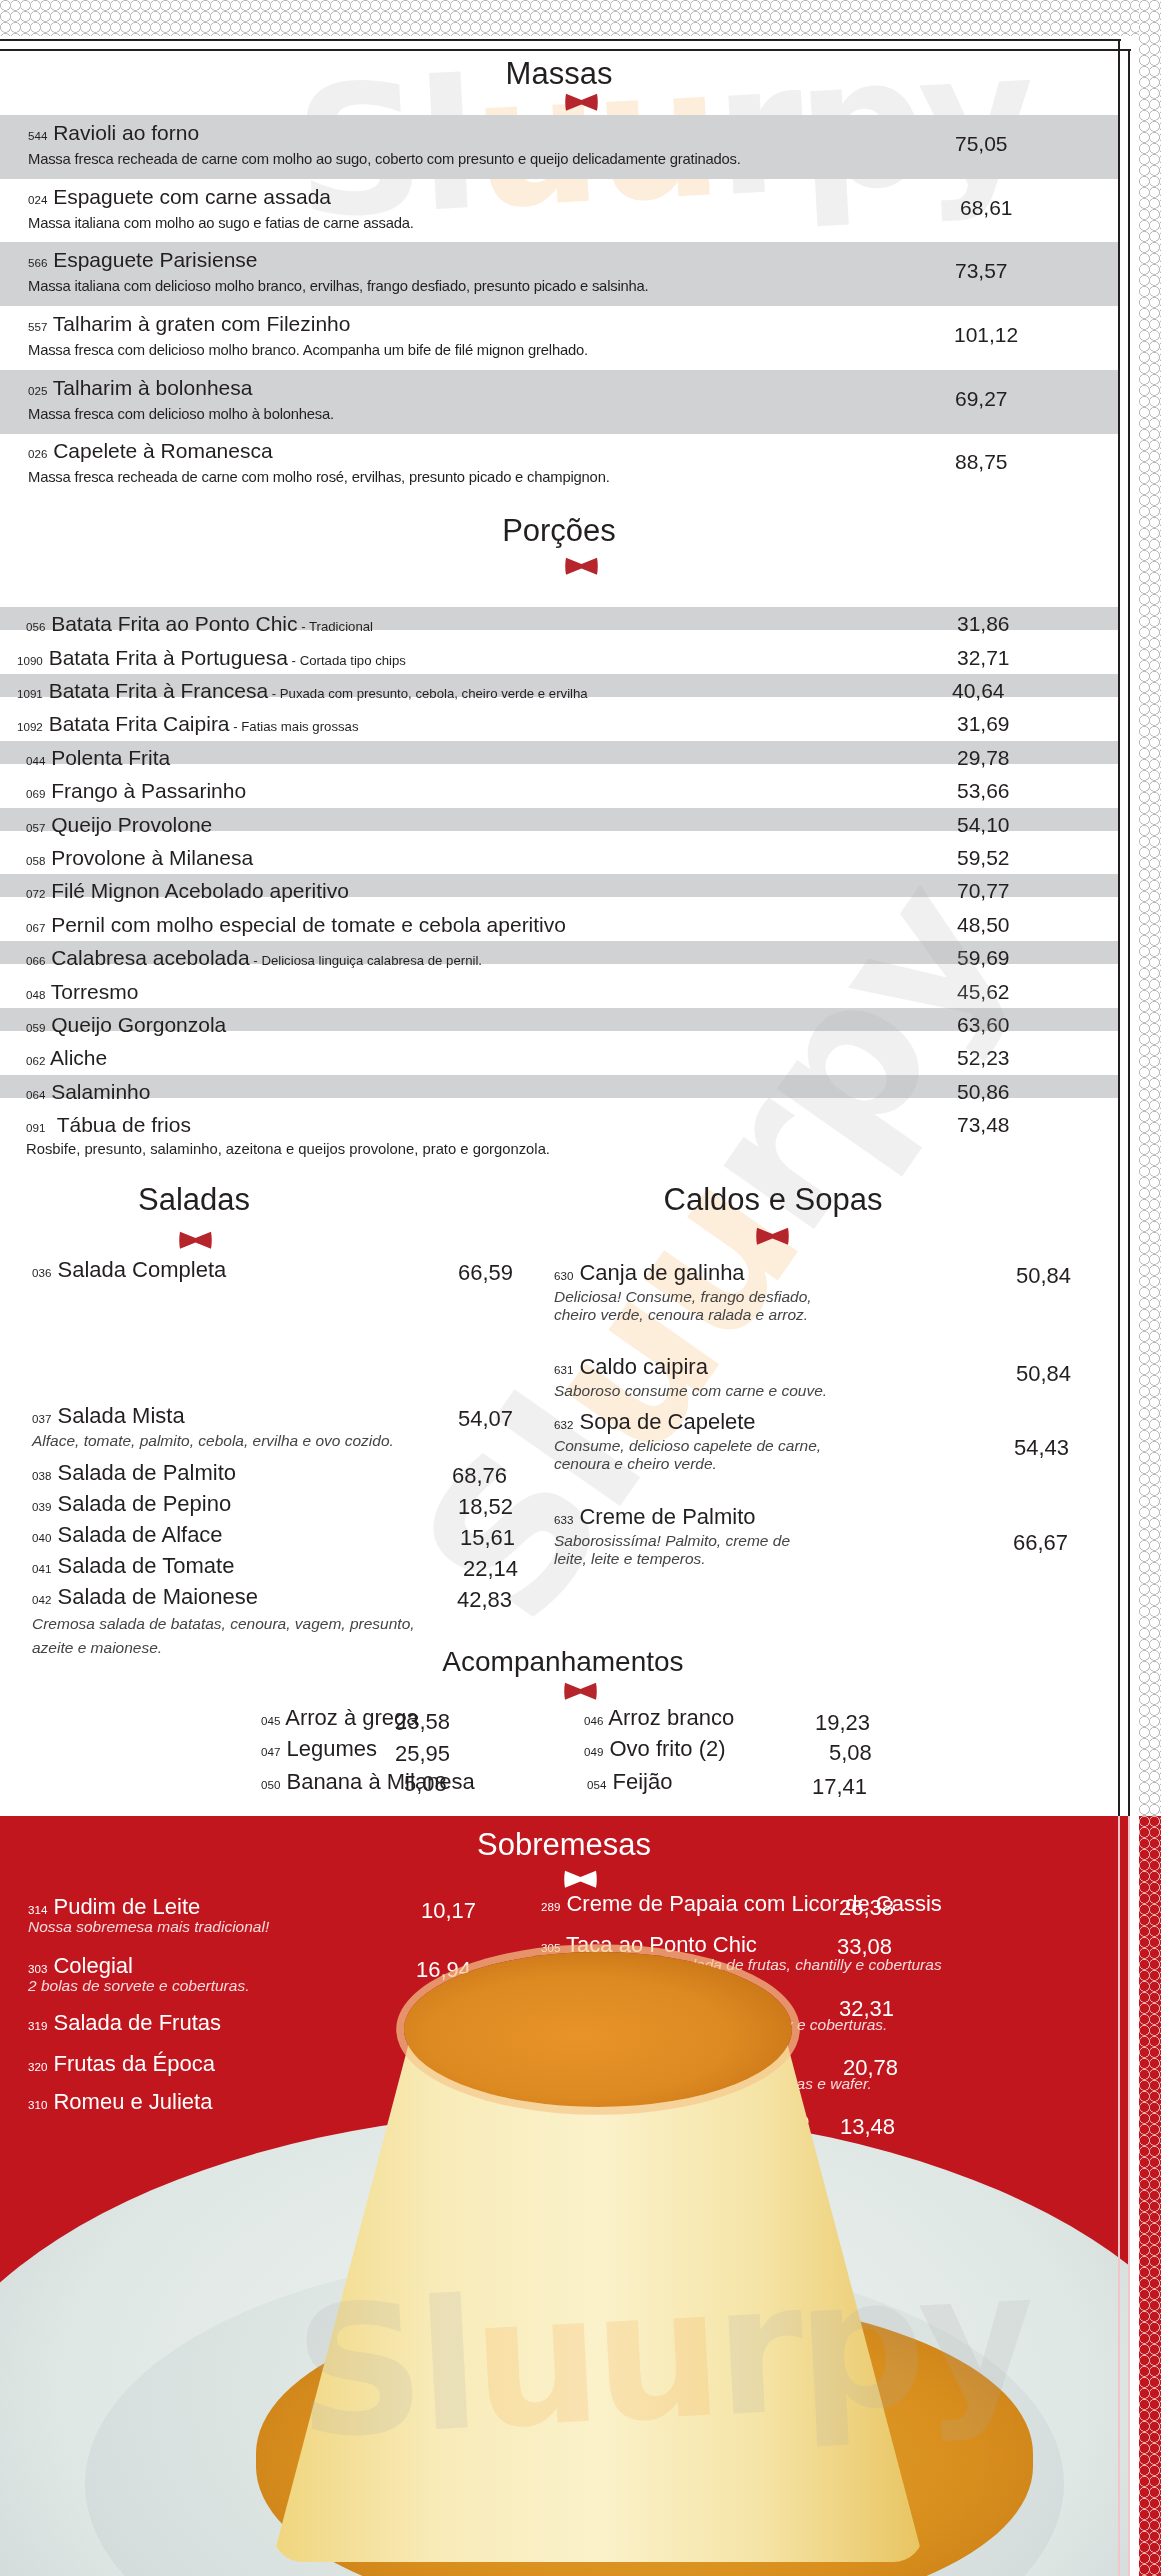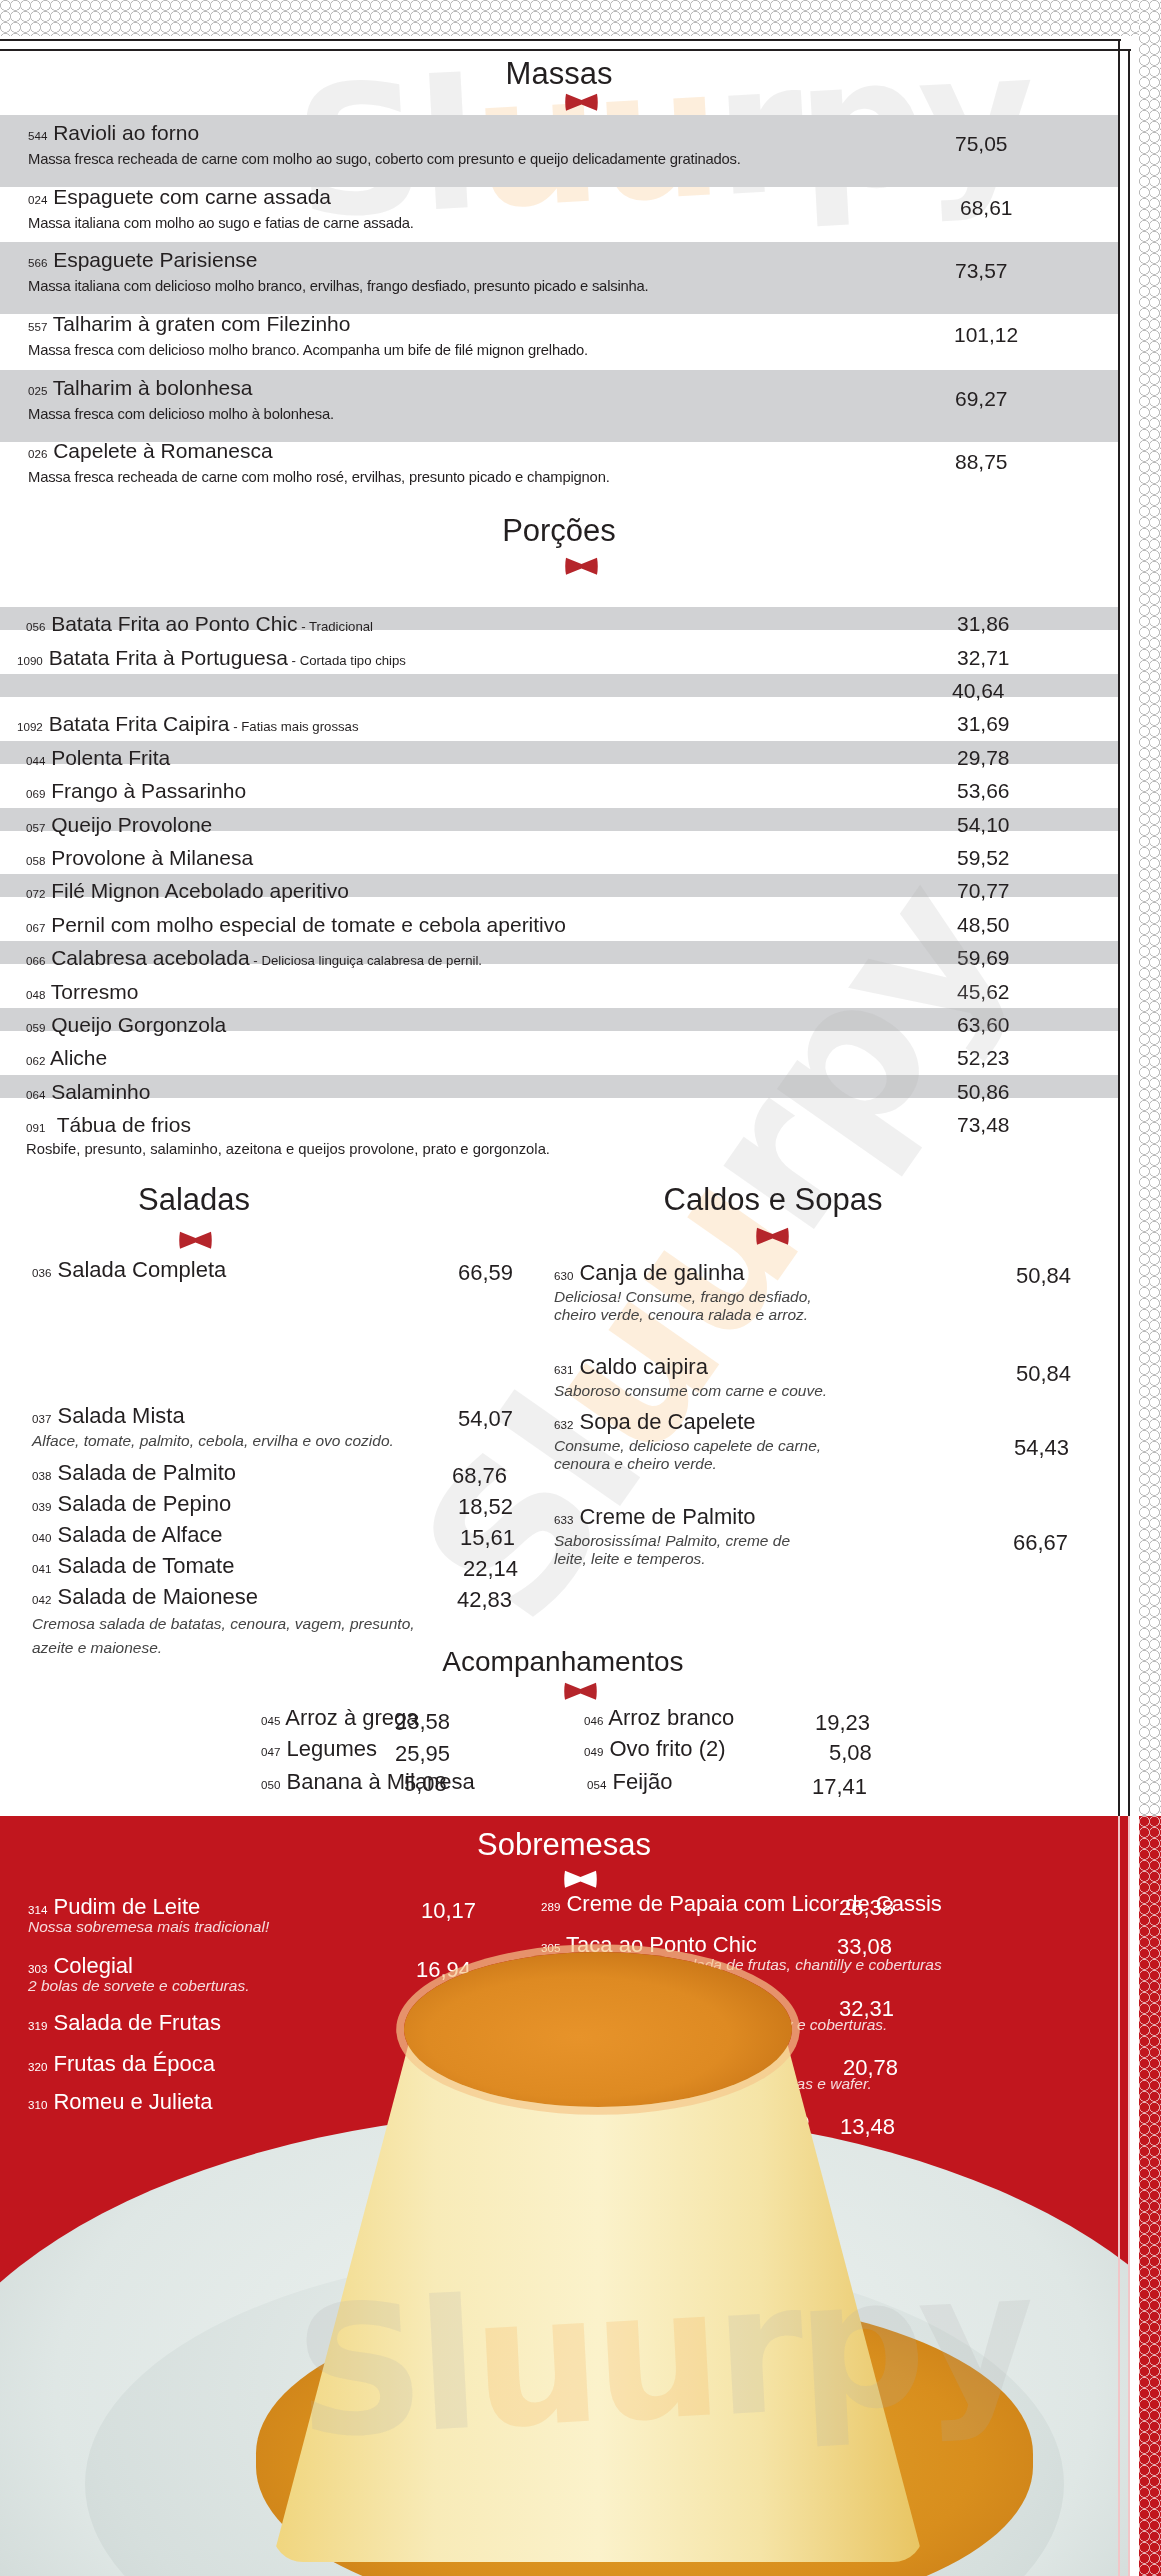--- a/index.html
+++ b/index.html
@@ -33,21 +33,21 @@
   .watermark .u { color: rgba(245,160,60,0.18); }
 
   .section-title {
     position: absolute; left: 0; width: 1118px; text-align: center;
     font-family: "Liberation Sans", sans-serif; font-size: 31px; color: #231f20;
   }
   .bowtie { position: absolute; width: 33px; height: 18.6px; }
   .bowtie svg { width: 100%; height: 100%; display: block; }
 
   
-  .massa-row { position: absolute; left: 0; width: 1118px; height: 72px; }
+  .massa-row { position: absolute; left: 0; width: 1118px; height: 64px; }
   .massa-row.gray { background: #d1d2d4; }
   .code { font-size: 11.6px; color: #231f20; }
   .massa-name { position: absolute; left: 28px; top: 6.2px; font-family: "Liberation Sans", sans-serif; font-size: 21px; white-space: nowrap; }
   .massa-desc { position: absolute; left: 28px; top: 36px; font-family: "Liberation Sans", sans-serif; font-size: 14.8px; white-space: nowrap; letter-spacing: -0.2px; }
   .massa-price { position: absolute; left: 955px; top: 17px; font-family: "Liberation Sans", sans-serif; font-size: 21px; }
 
   
   .porcao-row { position: absolute; left: 0; width: 1118px; height: 23px; }
   .porcao-row.gray { background: #d1d2d4; }
   .porcao-name { position: absolute; left: 17px; top: 4.7px; font-family: "Liberation Sans", sans-serif; font-size: 21px; white-space: nowrap; }
@@ -157,20 +157,21 @@
 
 <div class="porcao-row gray" style="top:607px;">
   <div class="porcao-name" style="left:26px;"><span class="code">056</span> <span>Batata Frita ao Ponto Chic</span><span class="porcao-note"> - Tradicional</span></div>
   <div class="porcao-price">31,86</div>
 </div>
 <div class="porcao-row" style="top:641px;">
   <div class="porcao-name"><span class="code">1090</span> <span>Batata Frita à Portuguesa</span><span class="porcao-note"> - Cortada tipo chips</span></div>
   <div class="porcao-price">32,71</div>
 </div>
 <div class="porcao-row gray" style="top:674px;">
+  <div class="porcao-name"><span class="code">1091</span> <span>Batata Frita à Francesa</span><span class="porcao-note"> - Puxada com presunto, cebola, cheiro verde e ervilha</span></div>
   <div class="porcao-price" style="left:952px;">40,64</div>
 </div>
 <div class="porcao-row" style="top:707px;">
   <div class="porcao-name"><span class="code">1092</span> <span>Batata Frita Caipira</span><span class="porcao-note"> - Fatias mais grossas</span></div>
   <div class="porcao-price">31,69</div>
 </div>
 <div class="porcao-row gray" style="top:741px;">
   <div class="porcao-name" style="left:26px;"><span class="code">044</span> <span>Polenta Frita</span></div>
   <div class="porcao-price">29,78</div>
 </div>

